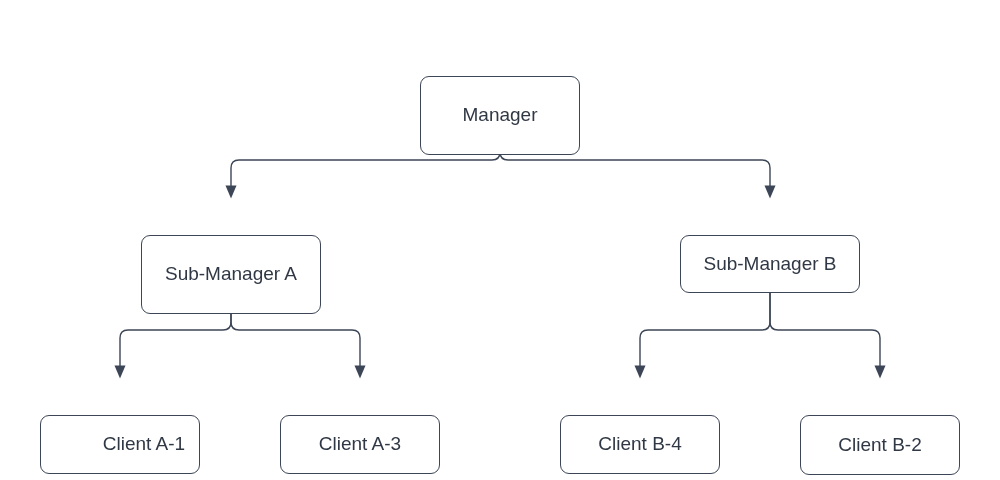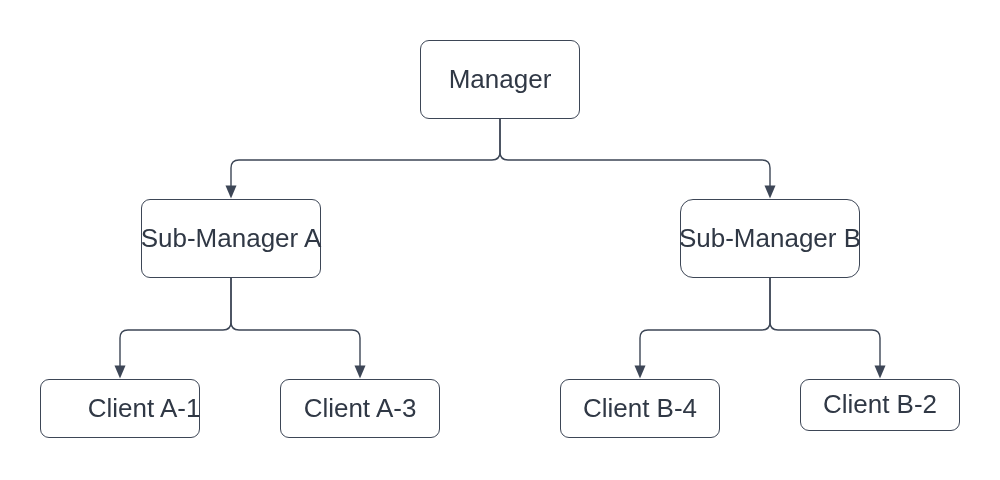--- a/index.html
+++ b/index.html
@@ -31,31 +31,32 @@
   .node {
     position: absolute;
     box-sizing: border-box;
     background: var(--node-fill, #ffffff);
     border: 1.5px solid var(--node-stroke, #3d4656);
     border-radius: 9px;
     display: flex;
     align-items: center;
     justify-content: center;
     color: var(--text, #303845);
-    font-size: 26px;
+    font-size: 19px;
     line-height: 1.2;
     white-space: nowrap;
+    margin-top: 36px;
   }
   .node-manager   { left: 420px; top: 40px;  width: 160px; height: 79px; }
   .node-sub-a     { left: 141px; top: 199px; width: 180px; height: 79px; }
-  .node-sub-b     { left: 680px; top: 199px; width: 180px; height: 79px; border-radius: 13px; }
+  .node-sub-b     { left: 680px; top: 199px; width: 180px; height: 58px; }
   .node-client-a1 { left: 40px;  top: 379px; width: 160px; height: 59px; padding-left: 48px; }
   .node-client-a2 { left: 280px; top: 379px; width: 160px; height: 59px; }
   .node-client-b1 { left: 560px; top: 379px; width: 160px; height: 59px; }
-  .node-client-b2 { left: 800px; top: 379px; width: 160px; height: 52px; }
+  .node-client-b2 { left: 800px; top: 379px; width: 160px; height: 60px; }
 </style>
 </head>
 <body>
 
 <div class="canvas">
 
   <svg class="edges" viewBox="0 0 1000 480" xmlns="http://www.w3.org/2000/svg">
 
     <path class="edge-path" d="M500,119 L500,152 Q500,160 492,160 L239,160 Q231,160 231,168 L231,187" stroke="#3d4656"></path>
     <polygon points="231,198.5 225.5,185.5 236.5,185.5" fill="#3d4656"></polygon>

